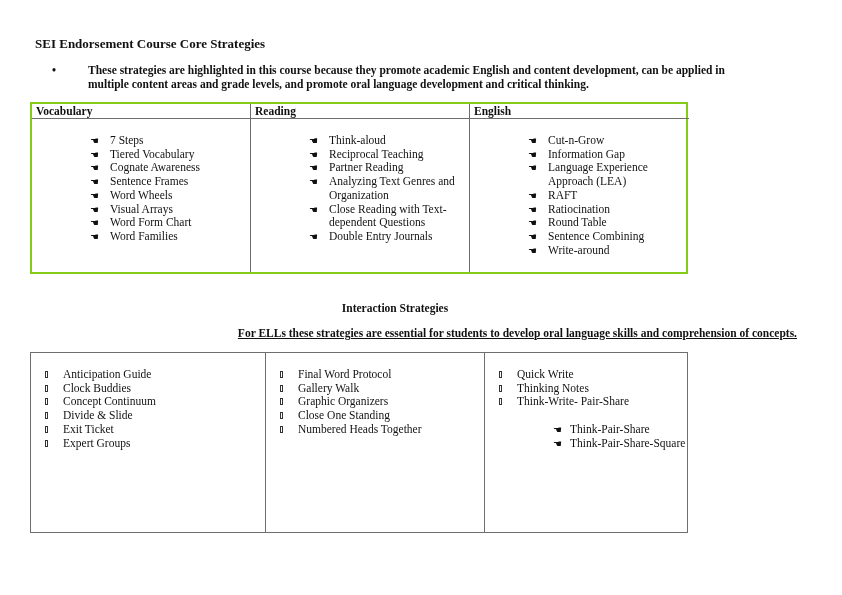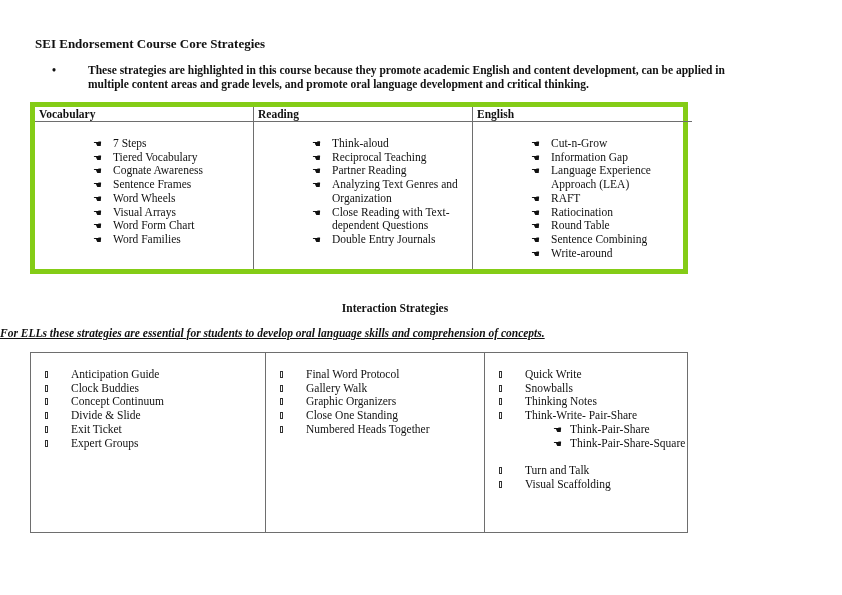--- a/index.html
+++ b/index.html
@@ -37,21 +37,21 @@
   }
   .intro .txt {
     margin-left: 36px;
     display: block;
   }
 
   
   .core-table {
     left: 30px; top: 102px;
     width: 658px; height: 172px;
-    border: 5px solid #84cc16;
+    border: 2px solid #84cc16;
     box-sizing: border-box;
   }
   .core-table .col {
     position: absolute;
     top: 0; bottom: 0;
   }
   .core-table .col + .col { border-left: 1px solid #6e6e6e; }
   .col-vocab { left: 0; width: 218px; }
   .col-read  { left: 218px; width: 219px; }
   .col-write { left: 437px; width: 219px; }
@@ -83,25 +83,24 @@
   .col-vocab .core-list { left: 58px; width: 150px; }
   .col-read  .core-list { left: 58px; width: 150px; }
   .col-write .core-list { left: 58px; width: 150px; }
 
   .section-title {
     left: 0; top: 302px; width: 790px;
     text-align: center;
     font-weight: bold;
   }
   .section-subtitle {
-    left: 0; top: 327px; width: 790px;
-    text-align: left;
+    left: 7px; top: 327px; width: 790px;
+    text-align: right;
     font-weight: bold;
     text-decoration: underline;
-    font-style: italic;
   }
 
   
   .inter-table {
     left: 30px; top: 352px;
     width: 658px; height: 181px;
     border: 1px solid #6e6e6e;
     box-sizing: border-box;
   }
   .inter-table .col {
@@ -112,21 +111,21 @@
   .inter-list {
     list-style: none;
     margin: 0; padding: 0;
     position: absolute;
     top: 15px;
     left: 14px;
     width: 200px;
   }
   .inter-list li {
     position: relative;
-    padding-left: 26px;
+    padding-left: 18px;
     line-height: 13.7px;
   }
   .box-bullet {
     position: absolute;
     left: 0; top: 3px;
     width: 3px; height: 7px;
     border: 1px solid #333;
     box-sizing: border-box;
   }
   .sub-list {
@@ -210,26 +209,21 @@
       <li><span class="box-bullet"></span><span>Gallery Walk</span></li>
       <li><span class="box-bullet"></span><span>Graphic Organizers</span></li>
       <li><span class="box-bullet"></span><span>Close One Standing</span></li>
       <li><span class="box-bullet"></span><span>Numbered Heads Together</span></li>
     </ul>
   </div>
 
   <div class="col col-write">
     <ul class="inter-list">
       <li><span class="box-bullet"></span><span>Quick Write</span></li>
-      <li><span class="box-bullet"></span><span>Snowballs</span></li>
       <li><span class="box-bullet"></span><span>Thinking Notes</span></li>
       <li><span class="box-bullet"></span><span>Think-Write- Pair-Share</span></li>
     </ul>
     <ul class="inter-list sub-list" style="top:70px; left:14px;">
       <li style="padding-left:17px; position:relative; margin-left:27px;"><span class="hand">☚</span><span>Think-Pair-Share</span></li>
       <li style="padding-left:17px; position:relative; margin-left:27px;"><span class="hand">☚</span><span>Think-Pair-Share-Square</span></li>
     </ul>
-    <ul class="inter-list" style="top:111px;">
-      <li><span class="box-bullet"></span><span>Turn and Talk</span></li>
-      <li><span class="box-bullet"></span><span>Visual Scaffolding</span></li>
-    </ul>
   </div>
 </div>
 
 </body></html>

